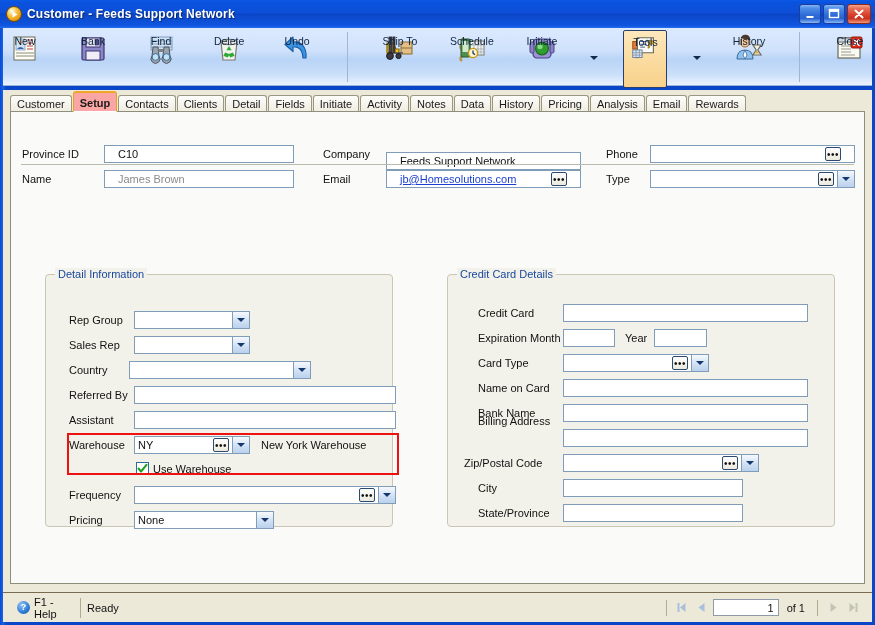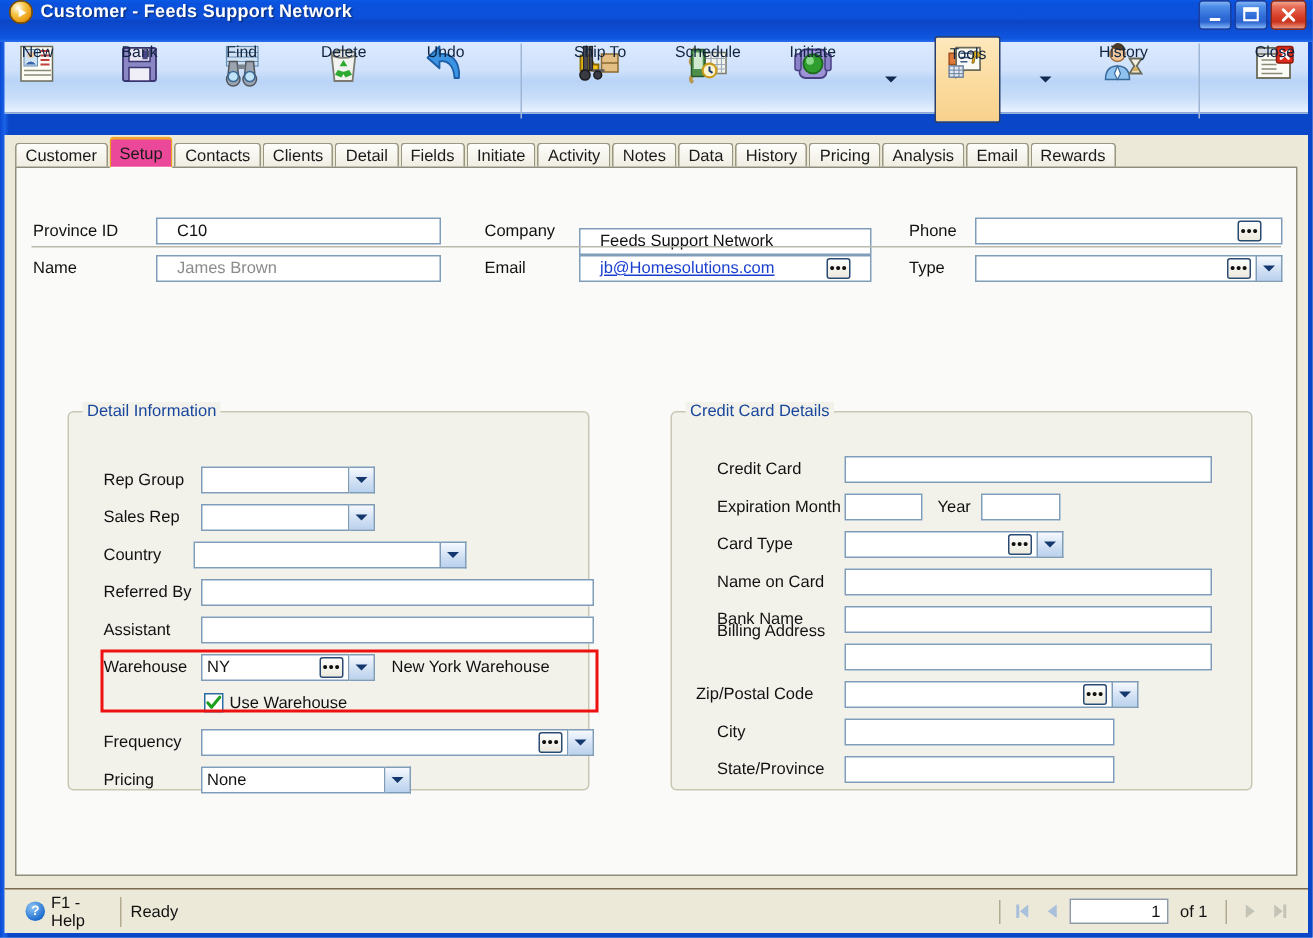--- a/index.html
+++ b/index.html
@@ -14,21 +14,21 @@
     position:absolute;inset:0;
     background:linear-gradient(to right,#0a4ad4,#1a62e8 3px,#0a47c8 6px);
     box-sizing:border-box;
     padding:0;
   }
 
   
   .titlebar{
     position:absolute;left:0;top:0;width:875px;height:28px;
     background:linear-gradient(to bottom,#0a5ae6 0%,#0a52de 8%,#0d4fd8 45%,#0b45c6 50%,#0f56e0 92%,#2a6ff0 100%);
-    display:flex;align-items:flex-start;
+    display:flex;align-items:center;
   }
   .tb-icon{
     width:16px;height:16px;margin-left:6px;margin-right:5px;border-radius:50%;
     background:radial-gradient(circle at 35% 30%,#fff 0%,#f7c64a 35%,#e89a10 70%,#b36d00 100%);
     border:1px solid #7a4d00;box-sizing:border-box;
     display:flex;align-items:center;justify-content:center;flex:none;
   }
   .tb-icon svg{display:block;}
   .tb-title{
     color:#fff;font-weight:bold;font-size:12px;
@@ -43,23 +43,23 @@
     display:flex;align-items:center;justify-content:center;
   }
   .tb-btn.close{
     background:linear-gradient(to bottom,#f4a78e 0%,#e8705a 18%,#d8402a 55%,#c9321d 75%,#f09a80 100%);
     border-color:#8e2a14;width:24px;
   }
   .tb-btn svg{display:block;}
 
   
   .toolbar{
-    position:absolute;left:3px;top:28px;width:869px;height:48px;
+    position:absolute;left:3px;top:28px;width:869px;height:58px;
     background:linear-gradient(to bottom,#dceaff 0%,#cfe1fb 40%,#b9d4f7 55%,#c9def9 80%,#eaf3ff 100%);
-    box-sizing:border-box;display:flex;align-items:center;
+    box-sizing:border-box;display:flex;align-items:flex-start;
     border-bottom:1px solid #9ab4d8;
     gap:24px;
   }
   .tbtn{
     width:46px;height:58px;margin-top:2px;
     display:flex;flex-direction:column;align-items:center;justify-content:flex-start;
     box-sizing:border-box;padding-top:3px;position:relative;
   }
   .tbtn.wide{width:50px;}
   .tbtn .ico{width:32px;height:32px;position:relative;}
@@ -89,22 +89,22 @@
   }
   .tab{
     height:17px;line-height:17px;padding:0 6px;font-size:11px;color:#1a1a1a;
     background:linear-gradient(to bottom,#fdfdfb,#efece0);
     border:1px solid #9a9781;border-bottom:none;
     border-radius:3px 3px 0 0;margin-right:1px;white-space:nowrap;
     box-sizing:border-box;
   }
   .tab.active{
     height:21px;line-height:20px;
-    background:#ec4899;border-color:#e9a119;border-bottom:1px solid #fff;
-    border-top:2px solid #f0a628;font-weight:normal;
+    background:#fca5a5;border-color:#e9a119;border-bottom:1px solid #fff;
+    border-top:2px solid #f0a628;font-weight:bold;
     margin-bottom:0;z-index:3;position:relative;
   }
   .panel{
     position:absolute;left:7px;top:21px;width:855px;height:473px;
     background:#fafaf8;border:1px solid #8e8e7c;box-sizing:border-box;
   }
 
   
   .hdr{position:absolute;left:0;top:0;width:853px;height:56px;}
   .hdr-rule{position:absolute;left:10px;top:52px;width:833px;height:1px;background:#b9b9ad;}

